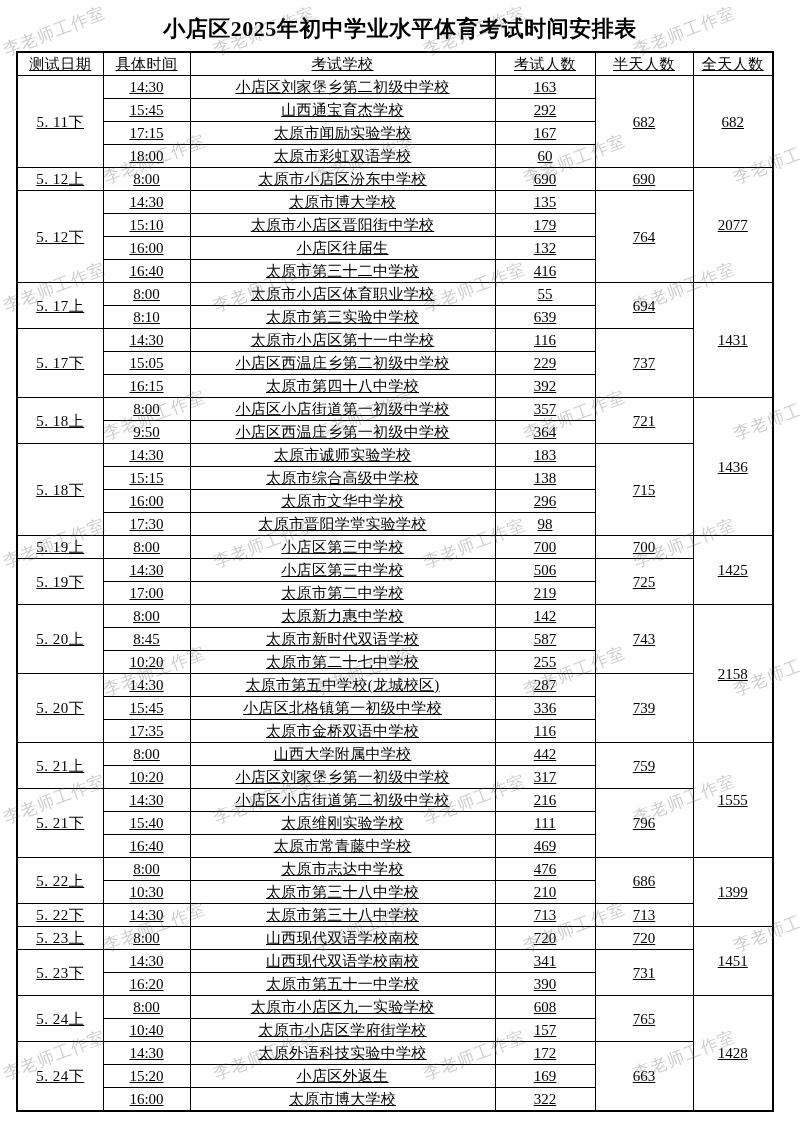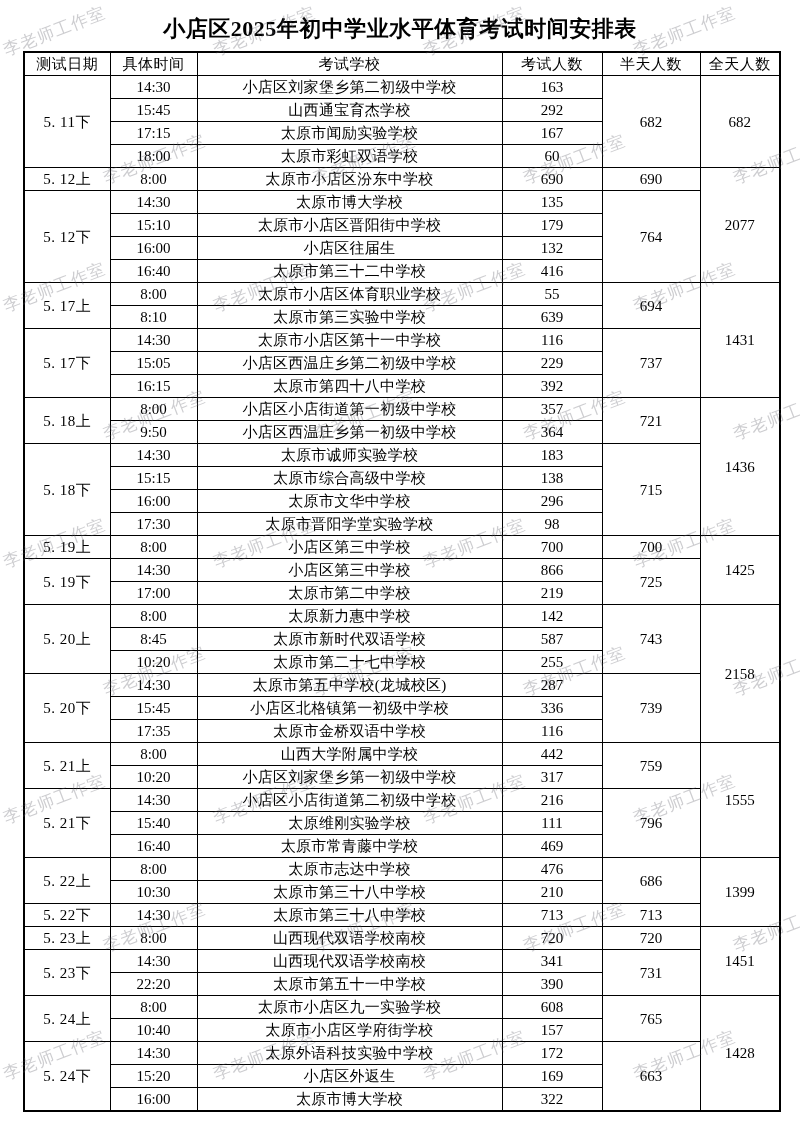--- a/index.html
+++ b/index.html
@@ -52,22 +52,23 @@
     letter-spacing: 0.5px;
     padding-top: 14px;
     padding-bottom: 7px;
     font-family: "Liberation Serif", "DejaVu Serif", serif;
   }
 
   
   #table-wrap {
     position: relative;
     z-index: 2;
-    padding: 0 23px;
+    padding: 0 16px;
     box-sizing: border-box;
+    text-decoration: underline;
   }
   table.sched {
     border-collapse: collapse;
     width: 756px;
     table-layout: fixed;
     background: transparent;
   }
   table.sched col.c-date   { width: 86px; }
   table.sched col.c-time   { width: 87px; }
   table.sched col.c-school { width: 305px; }
@@ -295,21 +296,21 @@
             <td class="time-cell grp-top">8:00</td>
             <td class="school-cell grp-top">小店区第三中学校</td>
             <td class="count-cell grp-top">700</td>
             <td class="half-cell grp-top" rowspan="1">700</td>
             <td class="full-cell grp-top" rowspan="3">1425</td>
           </tr>
           <tr>
             <td class="date-cell grp-top" rowspan="2">5. 19下</td>
             <td class="time-cell grp-top">14:30</td>
             <td class="school-cell grp-top">小店区第三中学校</td>
-            <td class="count-cell grp-top">866</td>
+            <td class="count-cell grp-top">506</td>
             <td class="half-cell grp-top" rowspan="2">725</td>
           </tr>
           <tr>
             <td class="time-cell">17:00</td>
             <td class="school-cell">太原市第二中学校</td>
             <td class="count-cell">219</td>
           </tr>
           <tr>
             <td class="date-cell grp-top" rowspan="3">5. 20上</td>
             <td class="time-cell grp-top">8:00</td>
@@ -404,21 +405,21 @@
             <td class="full-cell grp-top" rowspan="3">1451</td>
           </tr>
           <tr>
             <td class="date-cell grp-top" rowspan="2">5. 23下</td>
             <td class="time-cell grp-top">14:30</td>
             <td class="school-cell grp-top">山西现代双语学校南校</td>
             <td class="count-cell grp-top">341</td>
             <td class="half-cell grp-top" rowspan="2">731</td>
           </tr>
           <tr>
-            <td class="time-cell">22:20</td>
+            <td class="time-cell">16:20</td>
             <td class="school-cell">太原市第五十一中学校</td>
             <td class="count-cell">390</td>
           </tr>
           <tr>
             <td class="date-cell grp-top" rowspan="2">5. 24上</td>
             <td class="time-cell grp-top">8:00</td>
             <td class="school-cell grp-top">太原市小店区九一实验学校</td>
             <td class="count-cell grp-top">608</td>
             <td class="half-cell grp-top" rowspan="2">765</td>
             <td class="full-cell grp-top" rowspan="5">1428</td>

